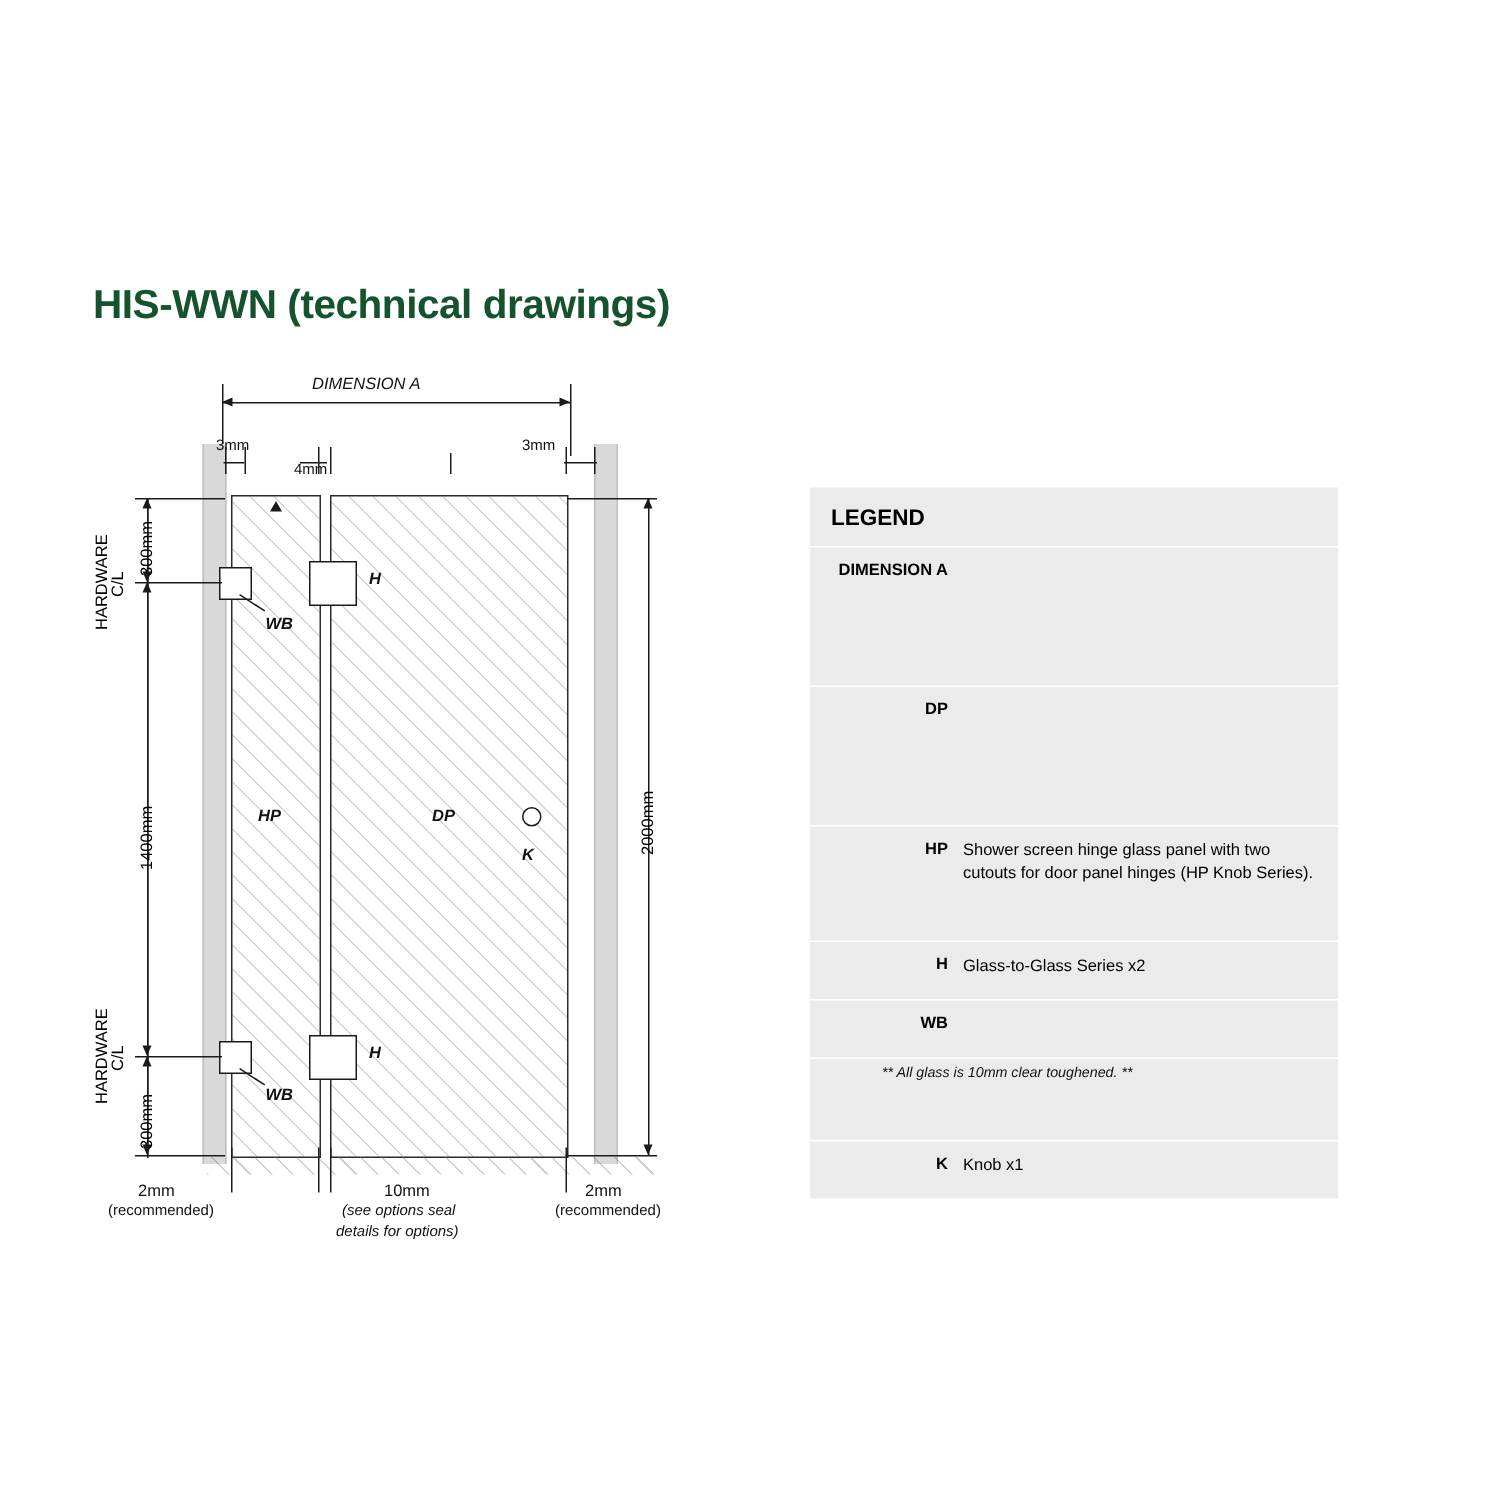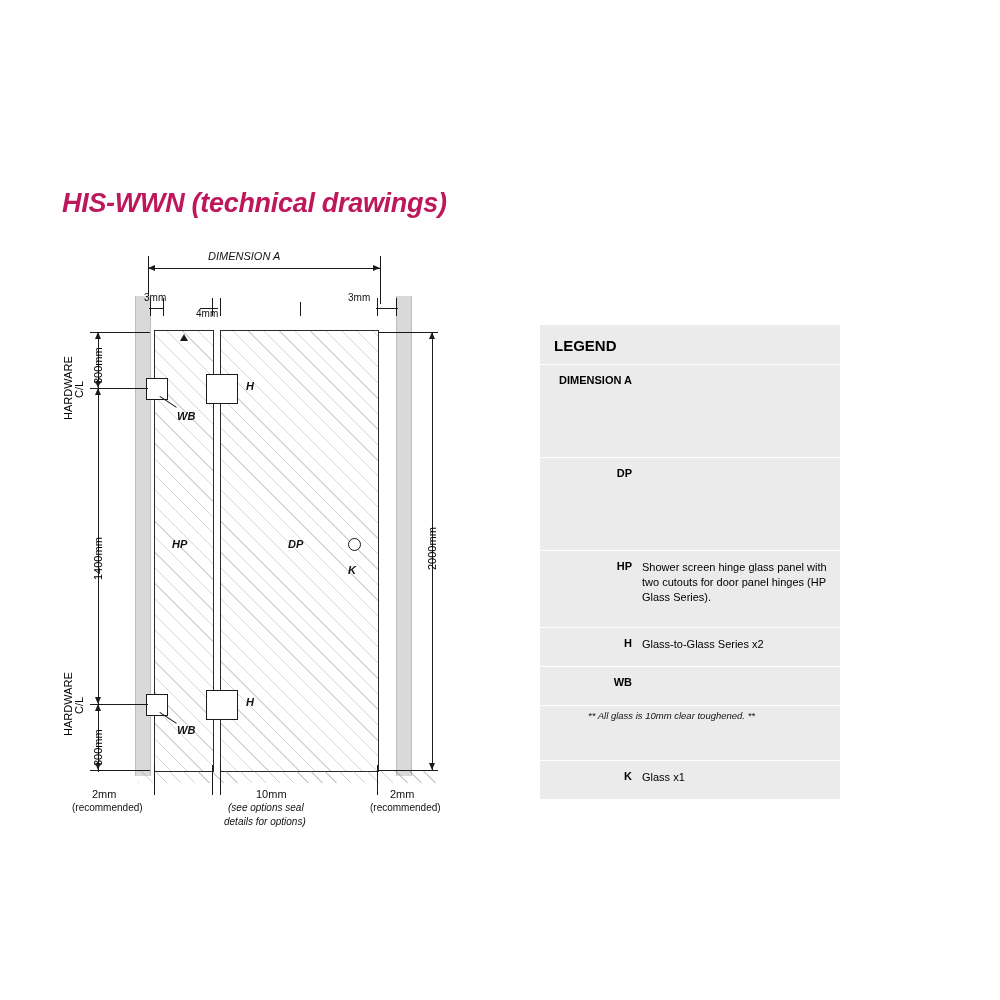--- a/index.html
+++ b/index.html
@@ -15,22 +15,21 @@
     color: #000000;
     overflow: hidden;
   }
   #page-title {
     position: absolute;
     left: 62px;
     top: 188px;
     font-size: 27px;
     font-weight: bold;
     letter-spacing: -0.3px;
-    color: #be185d;
-    font-style: italic;
+    color: #14532d;
   }
 
   
   #drawing {
     position: absolute;
     left: 60px;
     top: 250px;
     width: 470px;
     height: 590px;
   }
@@ -138,21 +137,21 @@
   .arrowdimv::after { bottom: 0; border-top: 7px solid #1a1a1a; }
 
   .tick { position: absolute; width: 1px; background: #1a1a1a; }
   .tickh { position: absolute; height: 1px; background: #1a1a1a; }
 
   
   #legend {
     position: absolute;
     left: 540px;
     top: 325px;
-    width: 300px;
+    width: 352px;
     background: #ebebeb;
     font-size: 11px;
   }
   #legend .legend-title {
     font-size: 15px;
     font-weight: bold;
     padding: 12px 14px 10px 14px;
     border-bottom: 1px solid #ffffff;
   }
   .legend-row {
@@ -299,36 +298,36 @@
   <div class="legend-row tall">
     <div class="legend-key">DIMENSION A</div>
   </div>
 
   <div class="legend-row tall">
     <div class="legend-key">DP</div>
   </div>
 
   <div class="legend-row mid">
     <div class="legend-key">HP</div>
-    <div class="legend-desc">Shower screen hinge glass panel with two cutouts for door panel hinges (HP Glass Series).</div>
+    <div class="legend-desc">Shower screen hinge glass panel with two cutouts for door panel hinges (HP Knob Series).</div>
   </div>
 
   <div class="legend-row short">
     <div class="legend-key">H</div>
     <div class="legend-desc">Glass-to-Glass Series x2</div>
   </div>
 
   <div class="legend-row short">
     <div class="legend-key">WB</div>
   </div>
 
   <div class="legend-row pad">
     <div class="legend-key"></div>
     <div class="legend-desc"></div>
   </div>
 
   <div class="legend-row short">
     <div class="legend-key">K</div>
-    <div class="legend-desc">Glass x1</div>
+    <div class="legend-desc">Knob x1</div>
   </div>
 </div>
 
 <div id="legend-footnote">** All glass is 10mm clear toughened. **</div>
 
 </body></html>

